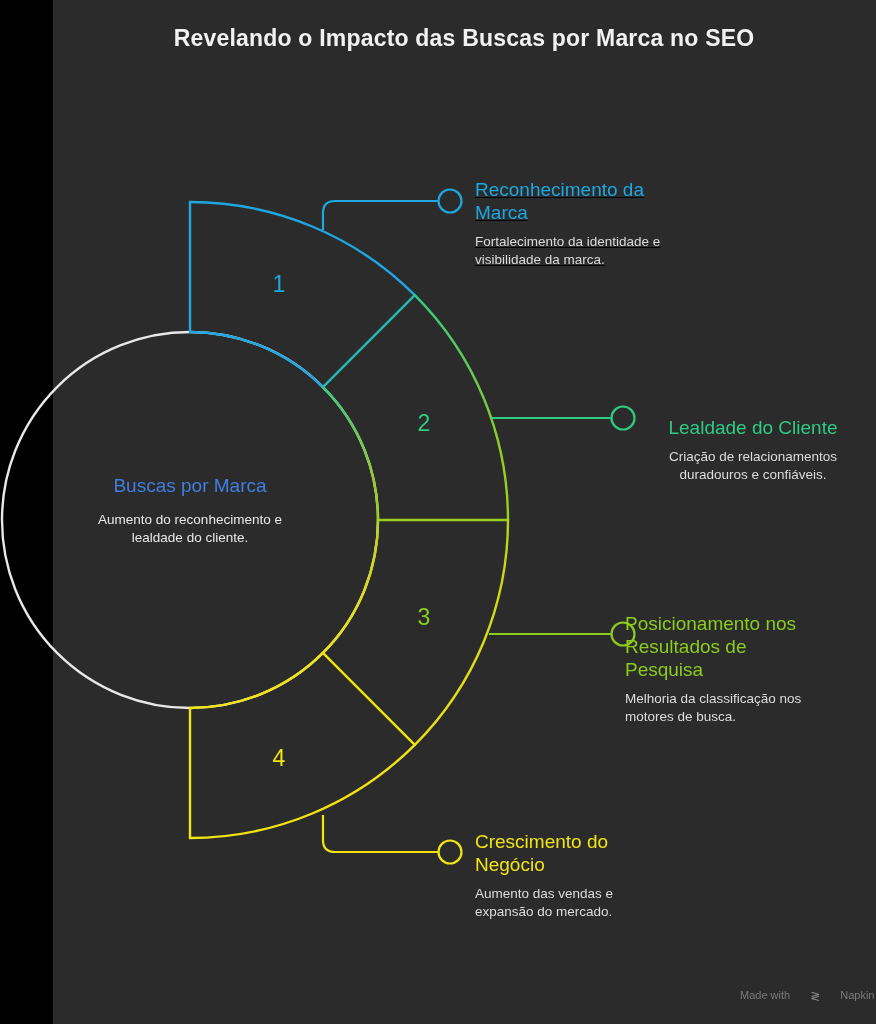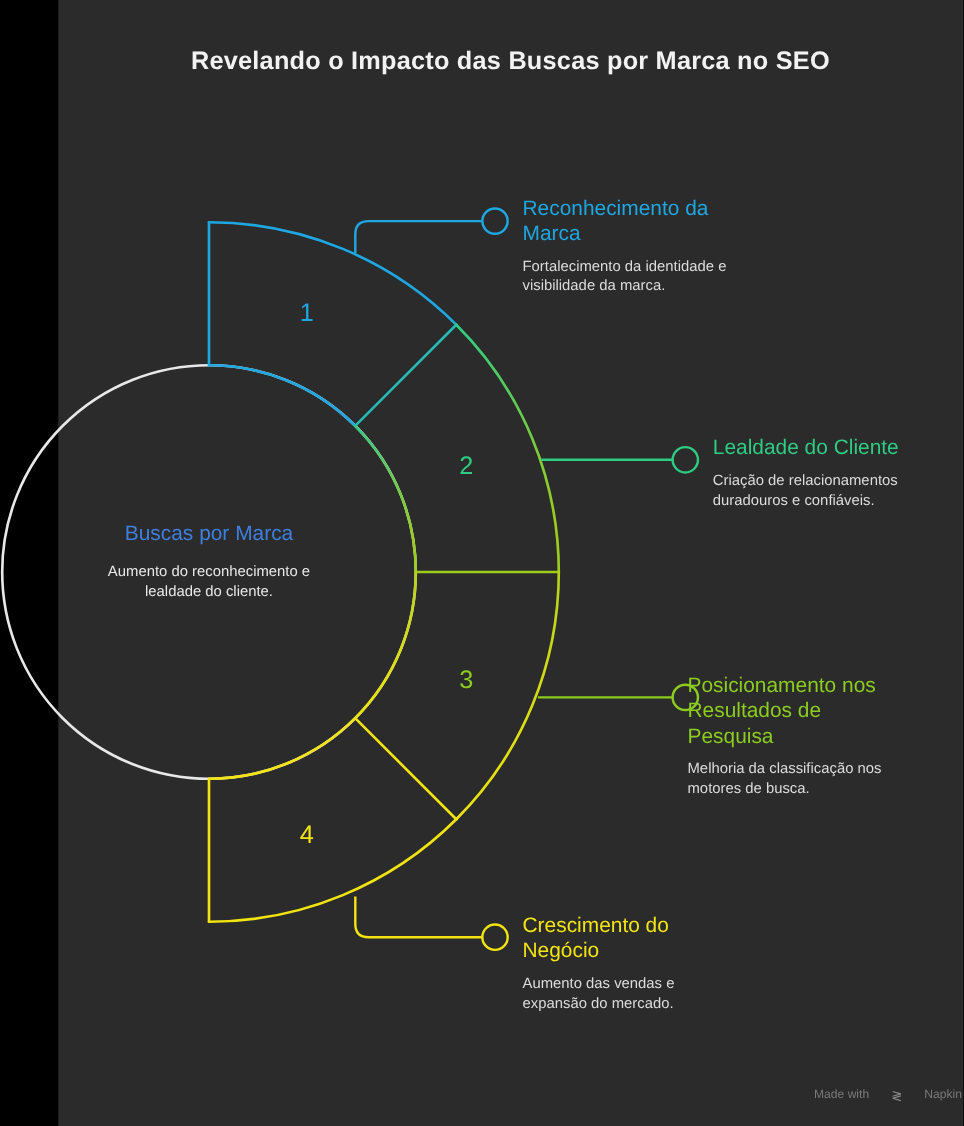--- a/index.html
+++ b/index.html
@@ -30,21 +30,21 @@
   #diagram-svg {
     position: absolute;
     left: 0;
     top: 0;
     width: 876px;
     height: 1024px;
   }
   .title {
     position: absolute;
     left: 88px;
-    top: 42px;
+    top: 25px;
     width: 752px;
     text-align: center;
     font-size: 23px;
     font-weight: bold;
     color: #f2f2f2;
     letter-spacing: 0.2px;
   }
   .callout {
     position: absolute;
   }
@@ -53,22 +53,22 @@
     line-height: 23px;
     margin: 0 0 9px 0;
     font-weight: normal;
   }
   .callout .c-desc {
     font-size: 13.5px;
     line-height: 18px;
     color: #dcdcdc;
     margin: 0;
   }
-  #callout-1 { left: 475px; top: 178px; width: 215px; }
-  #callout-2 { left: 648px; top: 396px; width: 210px; }
+  #callout-1 { left: 475px; top: 178px; width: 215px; text-decoration: underline; }
+  #callout-2 { left: 648px; top: 416px; width: 210px; text-align: center; }
   #callout-3 { left: 625px; top: 612px; width: 200px; }
   #callout-4 { left: 475px; top: 830px; width: 200px; }
 
   .center-label {
     position: absolute;
     left: 62px;
     top: 475px;
     width: 256px;
     text-align: center;
   }

